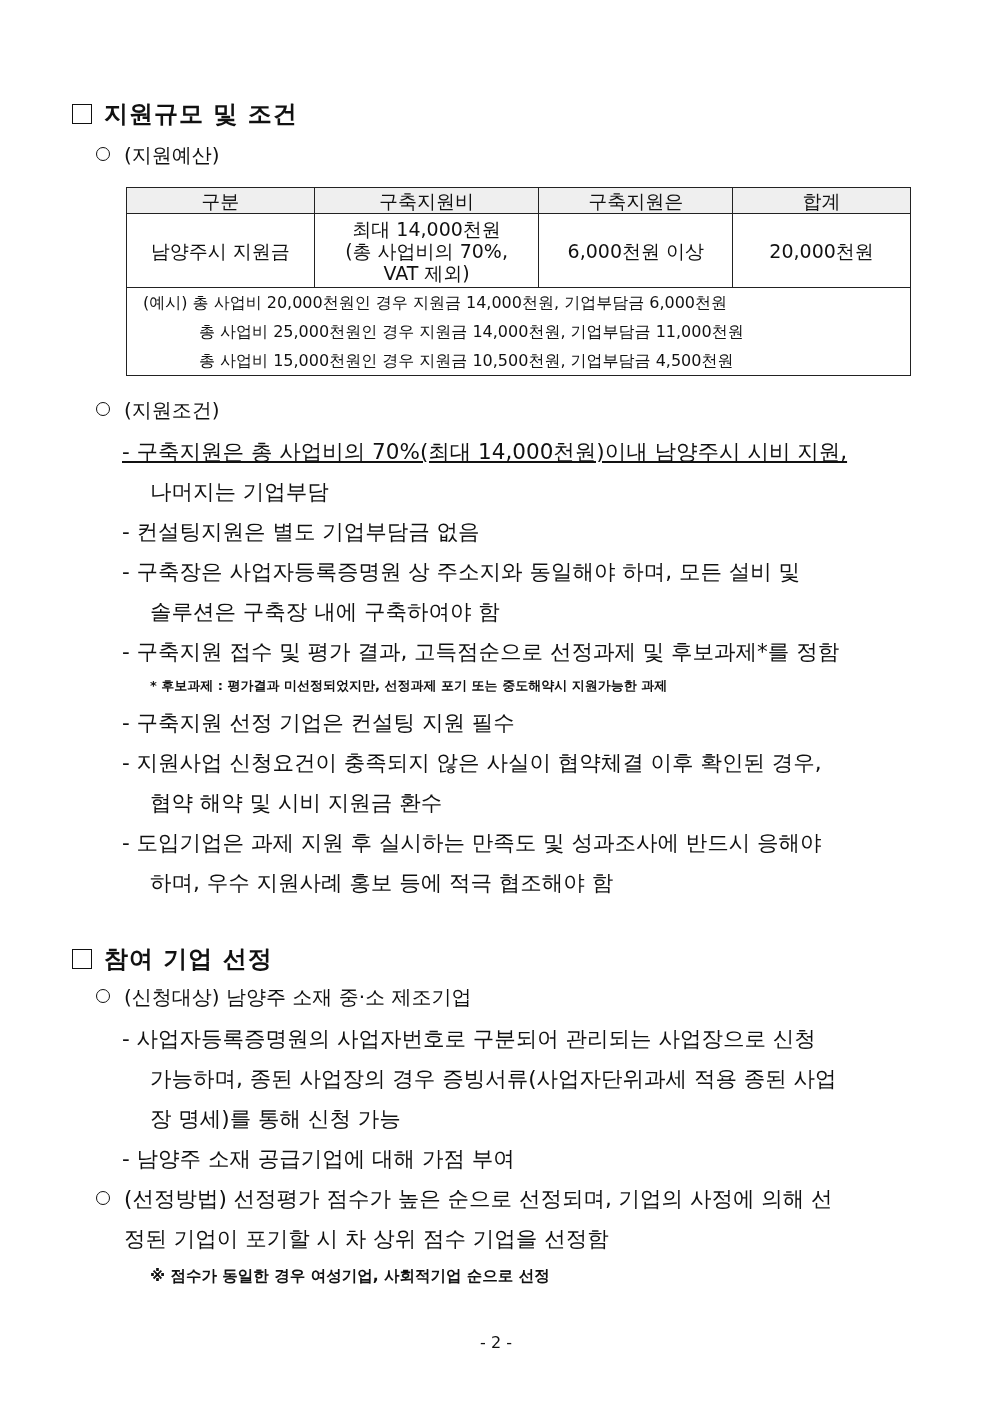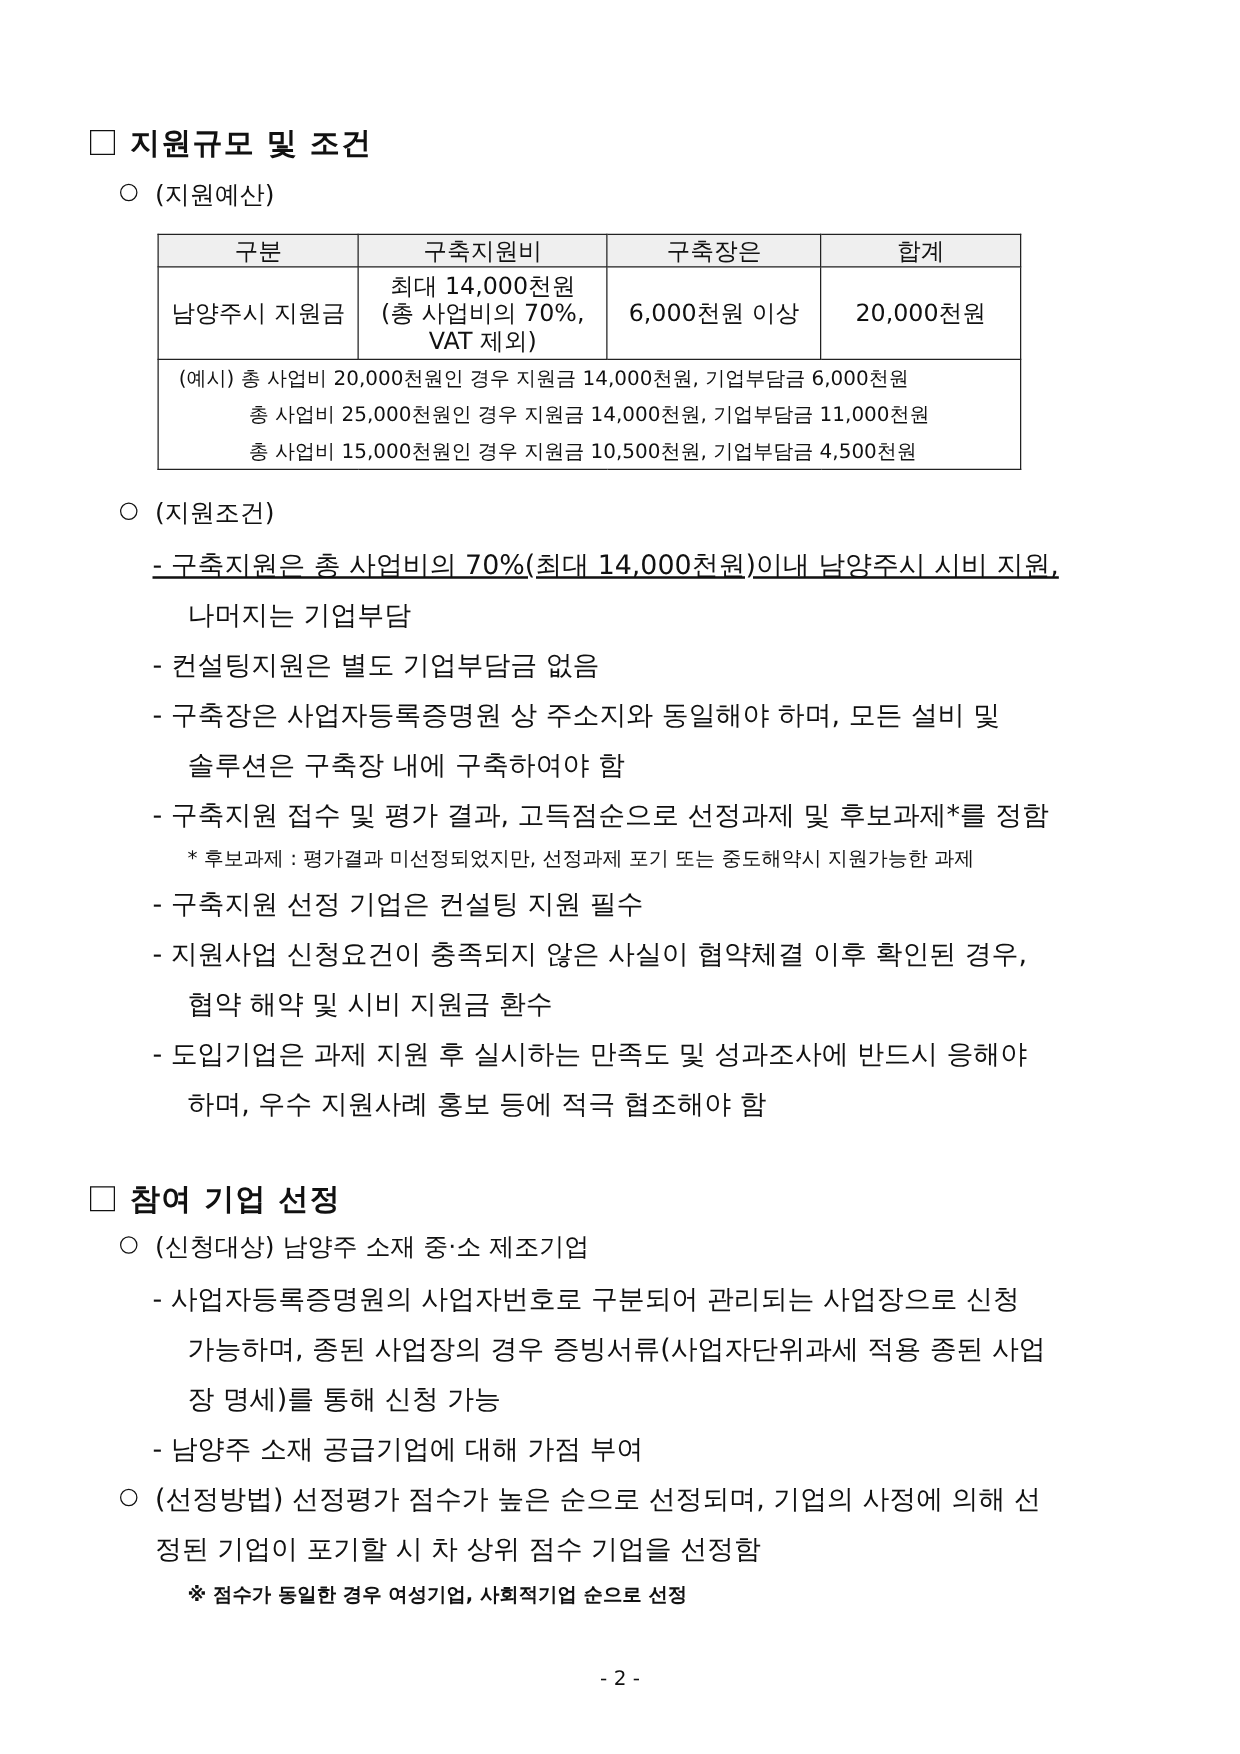--- a/index.html
+++ b/index.html
@@ -7,25 +7,25 @@
     width: 992px; height: 1403px; position: relative; overflow: hidden;
     font-family: "DejaVu Sans", "Liberation Sans", sans-serif;
     color: #111;
   }
   .abs { position: absolute; white-space: nowrap; }
   .h1 { font-size: 24px; font-weight: bold; letter-spacing: 1px; }
   .box { display: inline-block; width: 18px; height: 18px; border: 1.6px solid #111; vertical-align: -2px; margin-right: 12px; }
   .lvl2 { font-size: 20px; }
   .circ { display: inline-block; width: 12px; height: 12px; border: 1.8px solid #111; border-radius: 50%; vertical-align: 1px; margin-right: 14px; }
   .line { font-size: 21.5px; }
-  .note { font-size: 16px; }
+  .note { font-size: 13px; font-weight: bold; }
   .bnote { font-size: 15.5px; font-weight: bold; }
 
   table.budget {
-    position: absolute; left: 126px; top: 187px; width: 691px;
+    position: absolute; left: 126px; top: 187px; width: 785px;
     border-collapse: collapse; font-size: 19px;
   }
   table.budget td, table.budget th {
     border: 1.4px solid #222; text-align: center; font-weight: normal; padding: 0;
   }
   table.budget th { background: #efefef; height: 25px; line-height: 24px; }
   table.budget td.data { height: 73px; line-height: 22px; margin-left: 41px; }
   table.budget td.ex { text-align: left; font-size: 16px; line-height: 29px; padding: 0 0 0 16px; height: 81px; margin-left: 23px; }
   .ex-line { white-space: nowrap; }
   .ex-indent { padding-left: 56px; }
@@ -46,21 +46,21 @@
   <colgroup>
       <col style="width:188px">
       <col style="width:225px">
       <col style="width:194px">
       <col style="width:178px">
     </colgroup>
   <tbody>
       <tr>
     <th>구분</th>
     <th>구축지원비</th>
-    <th>구축장은</th>
+    <th>구축지원은</th>
     <th>합계</th>
   </tr>
   <tr>
     <td class="data">남양주시 지원금</td>
     <td class="data">
       <div>최대 14,000천원</div>
       <div>(총 사업비의 70%,</div>
       <div>VAT 제외)</div>
     </td>
     <td class="data">6,000천원 이상</td>

